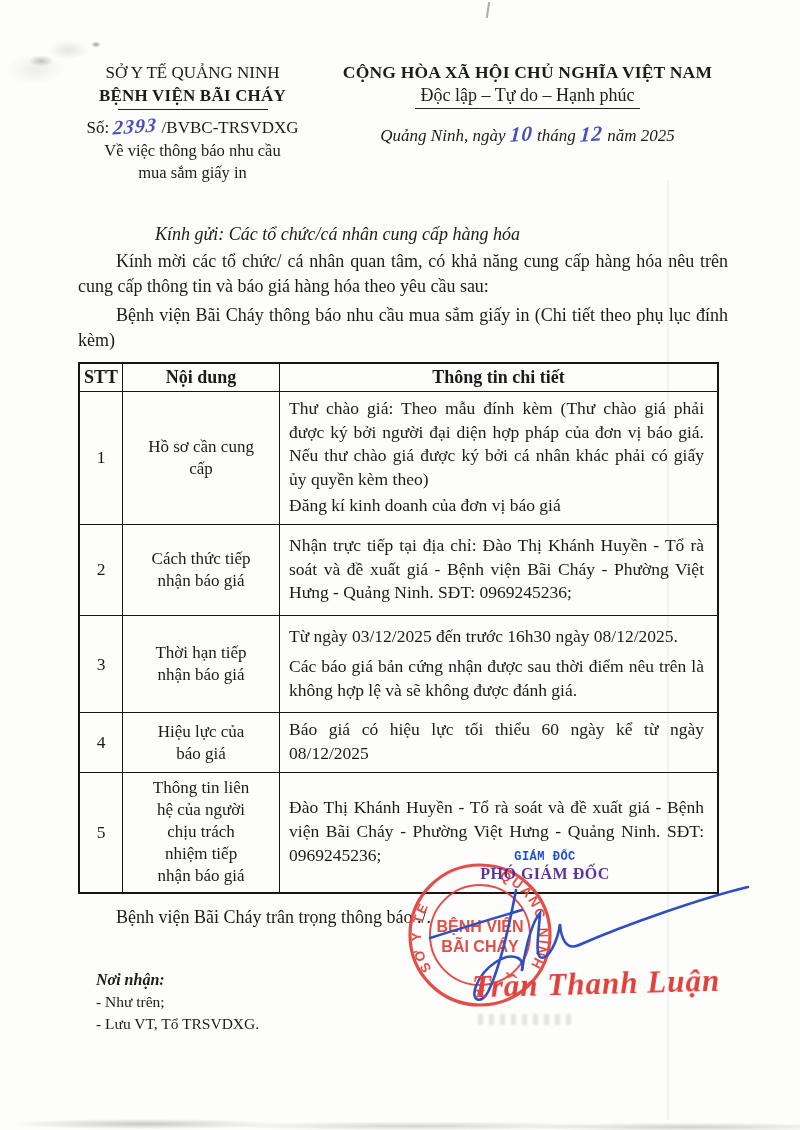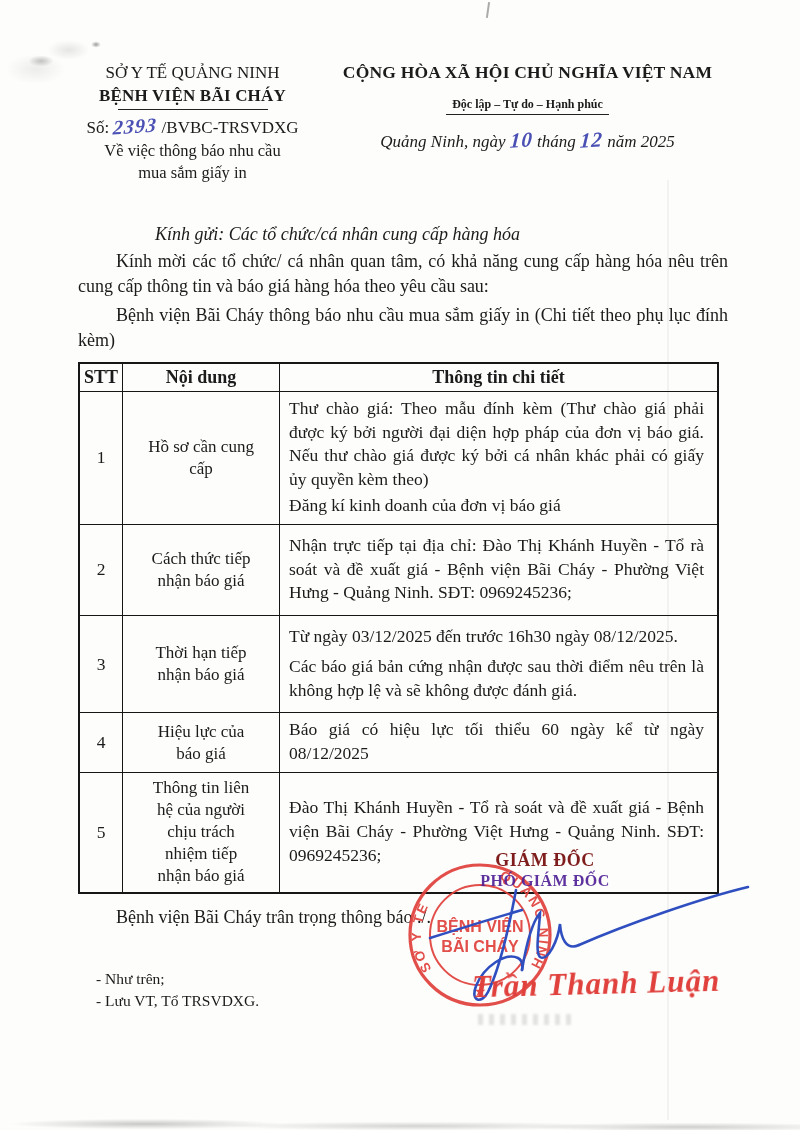--- a/index.html
+++ b/index.html
@@ -36,21 +36,21 @@
   
   .header { display:flex; padding:62px 60px 0 70px; }
   .hdr-left { width:245px; text-align:center; font-size:17px; line-height:1.35; }
   .hdr-left .org { font-weight:bold; letter-spacing:.2px; }
   .org-underline { width:150px; height:0; border-bottom:1.5px solid #222; margin:1px auto 3px auto; }
   .so-line { font-size:17px; margin-top:0; }
   .hand { font-family:"Liberation Serif",serif; font-style:italic; color:#4a50b4; font-weight:bold; letter-spacing:1px; display:inline-block; transform:rotate(-4deg) skewX(-8deg); font-size:20px; }
   .subject { font-size:16.5px; line-height:1.35; }
   .hdr-right { flex:1; text-align:center; }
   .motto-nation { font-weight:bold; font-size:17.5px; letter-spacing:.2px; }
-  .motto-line { font-weight:bold; font-size:12px; display:inline-block; border-bottom:1.8px solid #222; padding:0 6px 2px 6px; margin-top:14px; }
+  .motto-line { font-weight:normal; font-size:18px; display:inline-block; border-bottom:1.8px solid #222; padding:0 6px 2px 6px; margin-top:2px; }
   .date-line { font-style:italic; font-size:17px; margin-top:13px; }
   .date-line .hand { font-size:21px; }
   
   .bodytext { padding:0 72px 0 78px; }
   .salutation { margin-top:40px; margin-left:77px; font-size:18px;font-style:italic; }
   .para { font-size:18px; line-height:1.38; text-align:justify; text-indent:38px; margin-top:4px; }
   
   table.reqs { width:641px; margin-top:9px; border-collapse:collapse; border:2px solid #161616; }
   table.reqs th, table.reqs td { border:1.7px solid #161616; vertical-align:middle; }
   table.reqs th { font-size:18px; font-weight:bold; padding:3px 4px; }
@@ -59,21 +59,21 @@
   td.c-ct  { padding:3px 13px 4px 9px; }
   td.c-ct p { font-size:17.5px; line-height:1.36; text-align:justify; margin:2px 0; }
   tr.spaced td.c-ct p { margin:6px 0; }
   
   .closing { font-size:18px; text-indent:38px; margin-top:13px; }
   .recipients { margin-top:40px; margin-left:18px; font-size:15.5px; line-height:1.45; }
   .recipients .rtitle { font-weight:bold; font-style:italic; font-size:16px; }
   
   .signblock { position:absolute; left:400px; top:838px; width:372px; height:250px; }
   .title-wrap { position:absolute; left:40px; top:12px; width:210px; text-align:center; }
-  .title-black { font-weight:bold; font-size:18px; letter-spacing:.5px; color:#7f1d1d; position:relative; z-index:2; }
+  .title-black { font-weight:bold; font-size:12px; letter-spacing:.5px; color:#1d4ed8; position:relative; z-index:2;font-family:Liberation Mono, monospace; }
   .title-red-kt { position:absolute; left:50%; top:-7px; transform:translateX(-50%); white-space:nowrap;
     font-weight:bold; font-size:21px; letter-spacing:1px; color:#e0413d; opacity:.85; z-index:3; filter:blur(.3px); }
   .title-red-pho { position:relative; font-weight:bold; font-size:16px; letter-spacing:.5px; color:#4c1d95; opacity:.9; margin-top:1px; z-index:1; filter:blur(.2px); }
   .stamp-svg { position:absolute; left:0px; top:17px; opacity:.92; }
   .sig-svg { position:absolute; left:22px; top:42px; }
   .signer-name { position:absolute; left:72px; top:128px; font-style:italic; font-weight:bold; font-size:31px; color:#e0413d; letter-spacing:1px; transform:rotate(-1.5deg); white-space:nowrap; filter:blur(.2px); }
   .ghost-text { position:absolute; left:78px; top:176px; width:95px; height:11px; opacity:.22;
     background:repeating-linear-gradient(90deg, #888 0 5px, transparent 5px 11px); filter:blur(.8px); }
 </style>
 </head>
@@ -162,20 +162,21 @@
             <td class="c-ct">
               <p>Đào Thị Khánh Huyền - Tổ rà soát và đề xuất giá - Bệnh viện Bãi Cháy - Phường Việt Hưng - Quảng Ninh. SĐT: 0969245236;</p>
             </td>
           </tr>
         </tbody>
     </table>
 
     <p class="closing">Bệnh viện Bãi Cháy trân trọng thông báo ./.</p>
 
     <div class="recipients">
+      <div class="rtitle">Nơi nhận:</div>
       <div id="recipients-list">
           <div>- Như trên;</div>
           <div>- Lưu VT, Tổ TRSVDXG.</div>
         </div>
     </div>
   </div>
 
   <div class="signblock">
     <div class="title-wrap">
       <div class="title-black">GIÁM ĐỐC</div>

